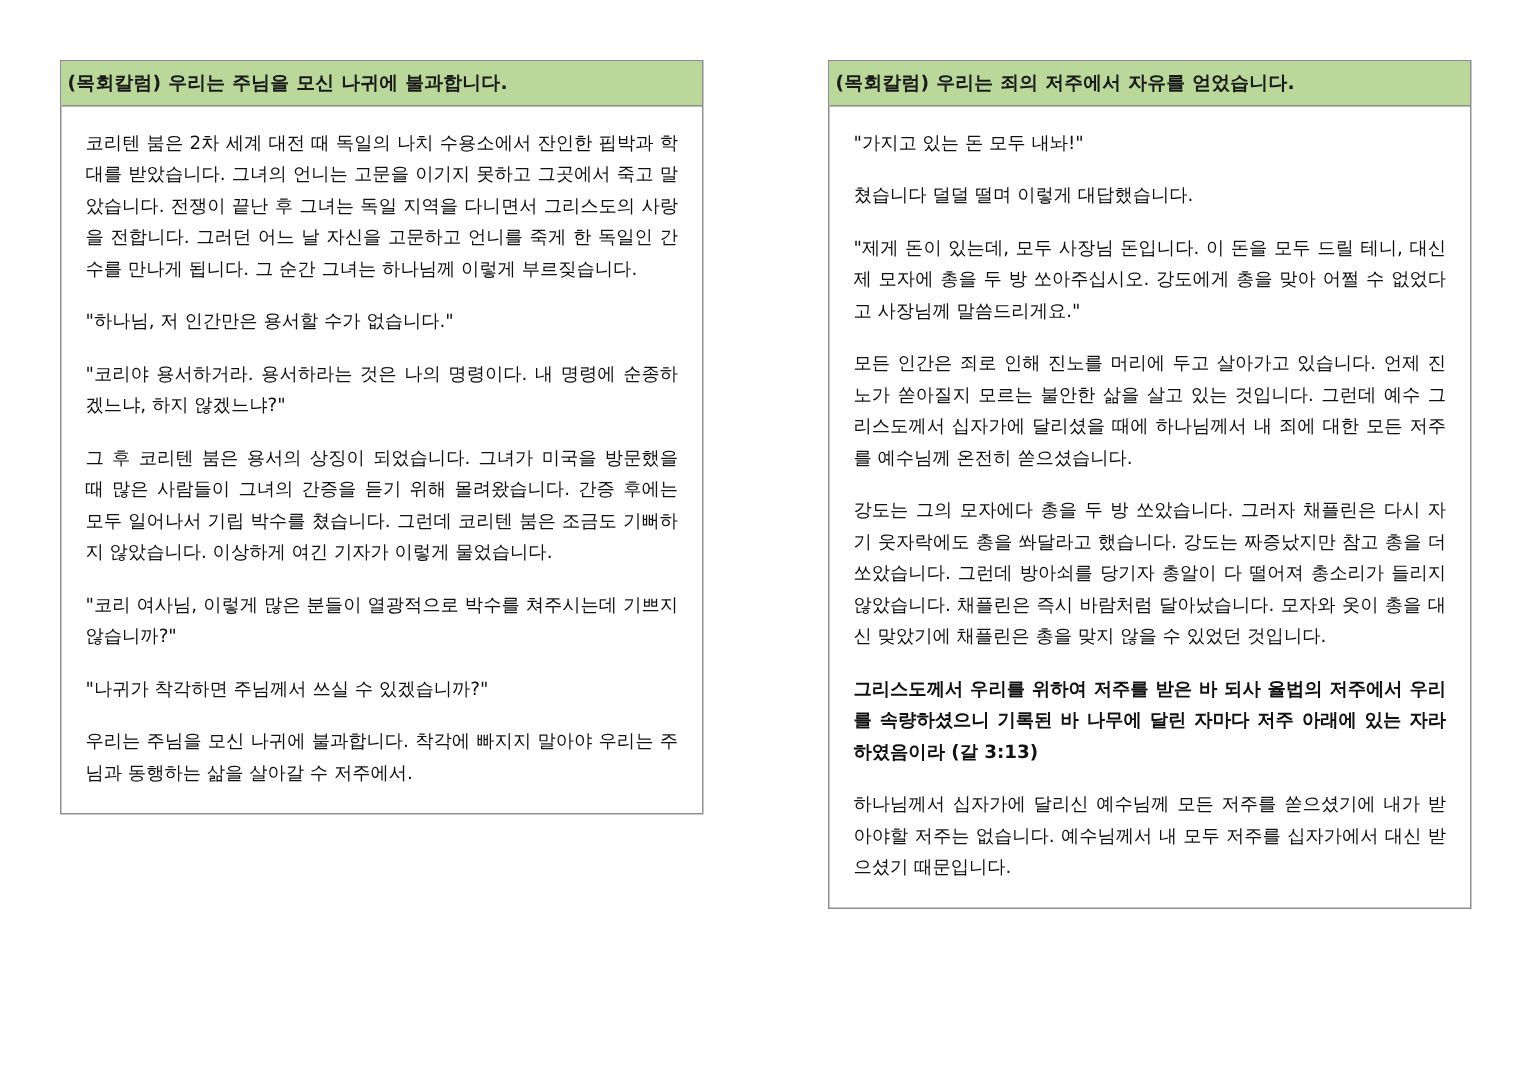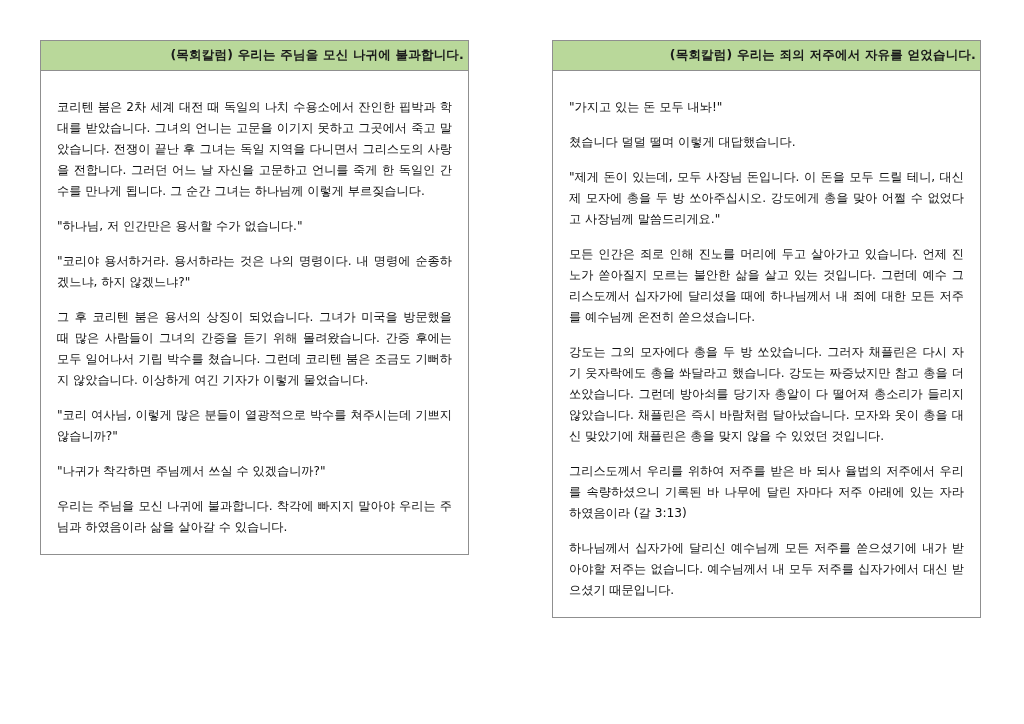--- a/index.html
+++ b/index.html
@@ -27,62 +27,61 @@
     box-sizing: border-box;
     border: 1px solid #8f8f8f;
     background: #ffffff;
   }
   .column-left { left: 40px; }
   .column-right { left: 552px; }
 
   .col-title {
     background: #b9d89a;
     border-bottom: 1px solid #8f8f8f;
-    text-align: right;
+    text-align: left;
     font-size: 12.5px;
     font-weight: bold;
     color: #1a1a1a;
     padding: 6px 4px 6px;
     letter-spacing: 0.2px;
   }
   .col-body {
     padding: 14px 16px 16px 16px;
-    margin-top: 12px;
   }
   p.para {
     margin: 0 0 14px 0;
     font-size: 12.2px;
     line-height: 1.72;
     text-align: justify;
     text-justify: inter-character;
     word-break: break-all;
     color: #111111;
   }
   p.para:last-child {
     margin-bottom: 0;
   }
   p.para.bold {
-    font-weight: normal;
+    font-weight: bold;
   }
 </style>
 </head>
 <body>
 
 <div class="page">
 
   <div class="column column-left">
     <div class="col-title">(목회칼럼) 우리는 주님을 모신 나귀에 불과합니다.</div>
     <div class="col-body">
       <p class="para">코리텐 붐은 2차 세계 대전 때 독일의 나치 수용소에서 잔인한 핍박과 학대를 받았습니다. 그녀의 언니는 고문을 이기지 못하고 그곳에서 죽고 말았습니다. 전쟁이 끝난 후 그녀는 독일 지역을 다니면서 그리스도의 사랑을 전합니다. 그러던 어느 날 자신을 고문하고 언니를 죽게 한 독일인 간수를 만나게 됩니다. 그 순간 그녀는 하나님께 이렇게 부르짖습니다.</p>
       <p class="para">"하나님, 저 인간만은 용서할 수가 없습니다."</p>
       <p class="para">"코리야 용서하거라. 용서하라는 것은 나의 명령이다. 내 명령에 순종하겠느냐, 하지 않겠느냐?"</p>
       <p class="para">그 후 코리텐 붐은 용서의 상징이 되었습니다. 그녀가 미국을 방문했을 때 많은 사람들이 그녀의 간증을 듣기 위해 몰려왔습니다. 간증 후에는 모두 일어나서 기립 박수를 쳤습니다. 그런데 코리텐 붐은 조금도 기뻐하지 않았습니다. 이상하게 여긴 기자가 이렇게 물었습니다.</p>
       <p class="para">"코리 여사님, 이렇게 많은 분들이 열광적으로 박수를 쳐주시는데 기쁘지 않습니까?"</p>
       <p class="para">"나귀가 착각하면 주님께서 쓰실 수 있겠습니까?"</p>
-      <p class="para">우리는 주님을 모신 나귀에 불과합니다. 착각에 빠지지 말아야 우리는 주님과 하였음이라 삶을 살아갈 수 있습니다.</p>
+      <p class="para">우리는 주님을 모신 나귀에 불과합니다. 착각에 빠지지 말아야 우리는 주님과 동행하는 삶을 살아갈 수 저주에서.</p>
     </div>
   </div>
 
   <div class="column column-right">
     <div class="col-title">(목회칼럼) 우리는 죄의 저주에서 자유를 얻었습니다.</div>
     <div class="col-body">
       <p class="para">"가지고 있는 돈 모두 내놔!"</p>
       <p class="para">쳤습니다 덜덜 떨며 이렇게 대답했습니다.</p>
       <p class="para">"제게 돈이 있는데, 모두 사장님 돈입니다. 이 돈을 모두 드릴 테니, 대신 제 모자에 총을 두 방 쏘아주십시오. 강도에게 총을 맞아 어쩔 수 없었다고 사장님께 말씀드리게요."</p>
       <p class="para">모든 인간은 죄로 인해 진노를 머리에 두고 살아가고 있습니다. 언제 진노가 쏟아질지 모르는 불안한 삶을 살고 있는 것입니다. 그런데 예수 그리스도께서 십자가에 달리셨을 때에 하나님께서 내 죄에 대한 모든 저주를 예수님께 온전히 쏟으셨습니다.</p>

